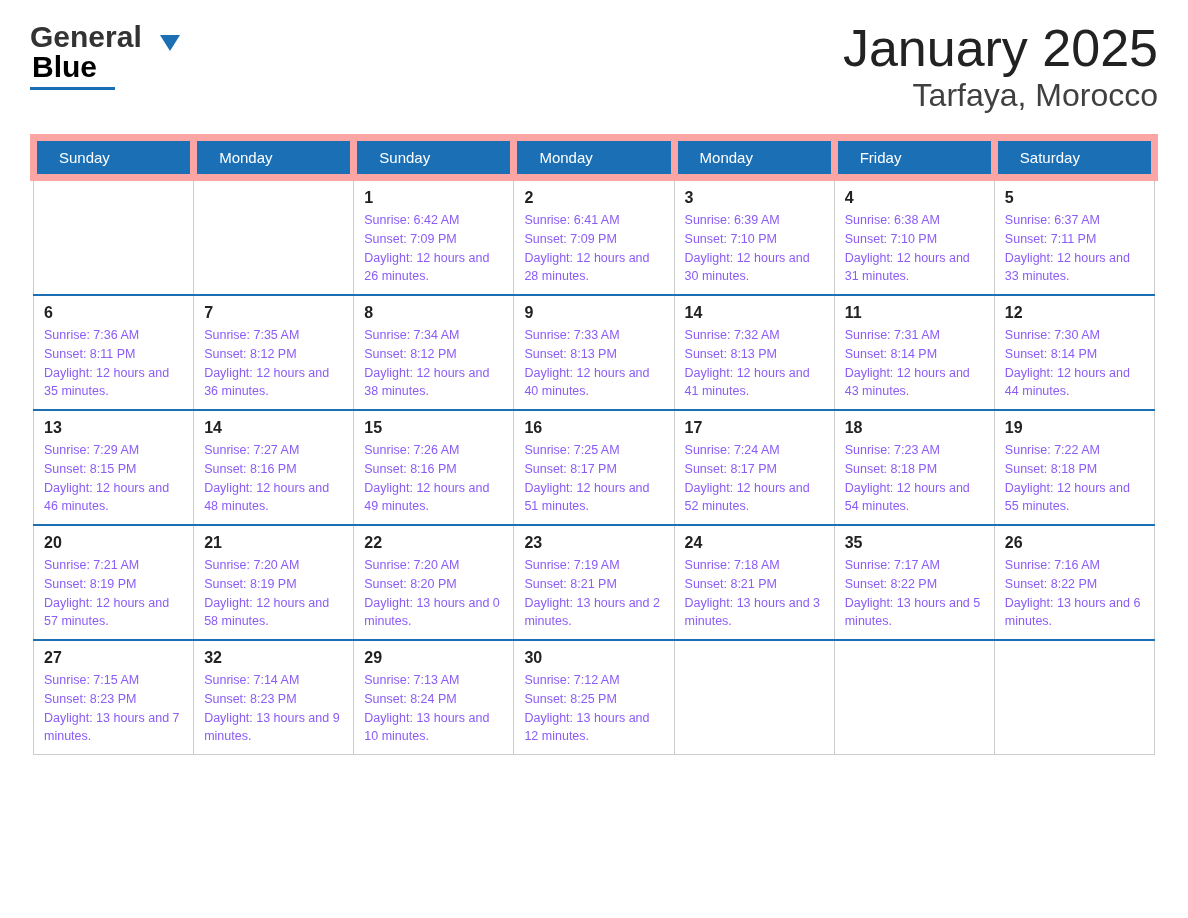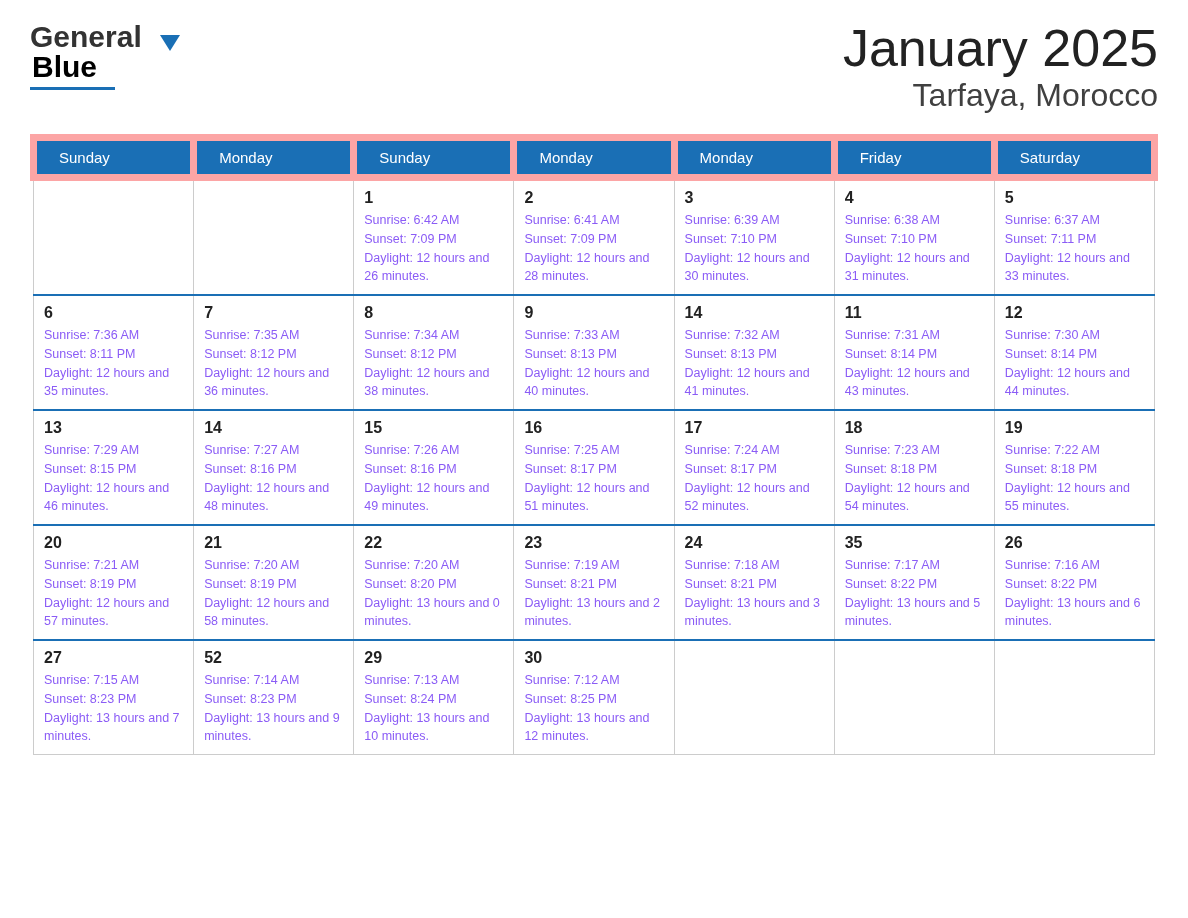--- a/index.html
+++ b/index.html
@@ -221,21 +221,21 @@
           <span class="day-number">26</span>
           <div class="day-info">Sunrise: 7:16 AM<br>Sunset: 8:22 PM<br>Daylight: 13 hours and 6 minutes.</div>
         </td>
       </tr>
       <tr class="week-row">
         <td>
           <span class="day-number">27</span>
           <div class="day-info">Sunrise: 7:15 AM<br>Sunset: 8:23 PM<br>Daylight: 13 hours and 7 minutes.</div>
         </td>
         <td>
-          <span class="day-number">52</span>
+          <span class="day-number">32</span>
           <div class="day-info">Sunrise: 7:14 AM<br>Sunset: 8:23 PM<br>Daylight: 13 hours and 9 minutes.</div>
         </td>
         <td>
           <span class="day-number">29</span>
           <div class="day-info">Sunrise: 7:13 AM<br>Sunset: 8:24 PM<br>Daylight: 13 hours and 10 minutes.</div>
         </td>
         <td>
           <span class="day-number">30</span>
           <div class="day-info">Sunrise: 7:12 AM<br>Sunset: 8:25 PM<br>Daylight: 13 hours and 12 minutes.</div>
         </td>

